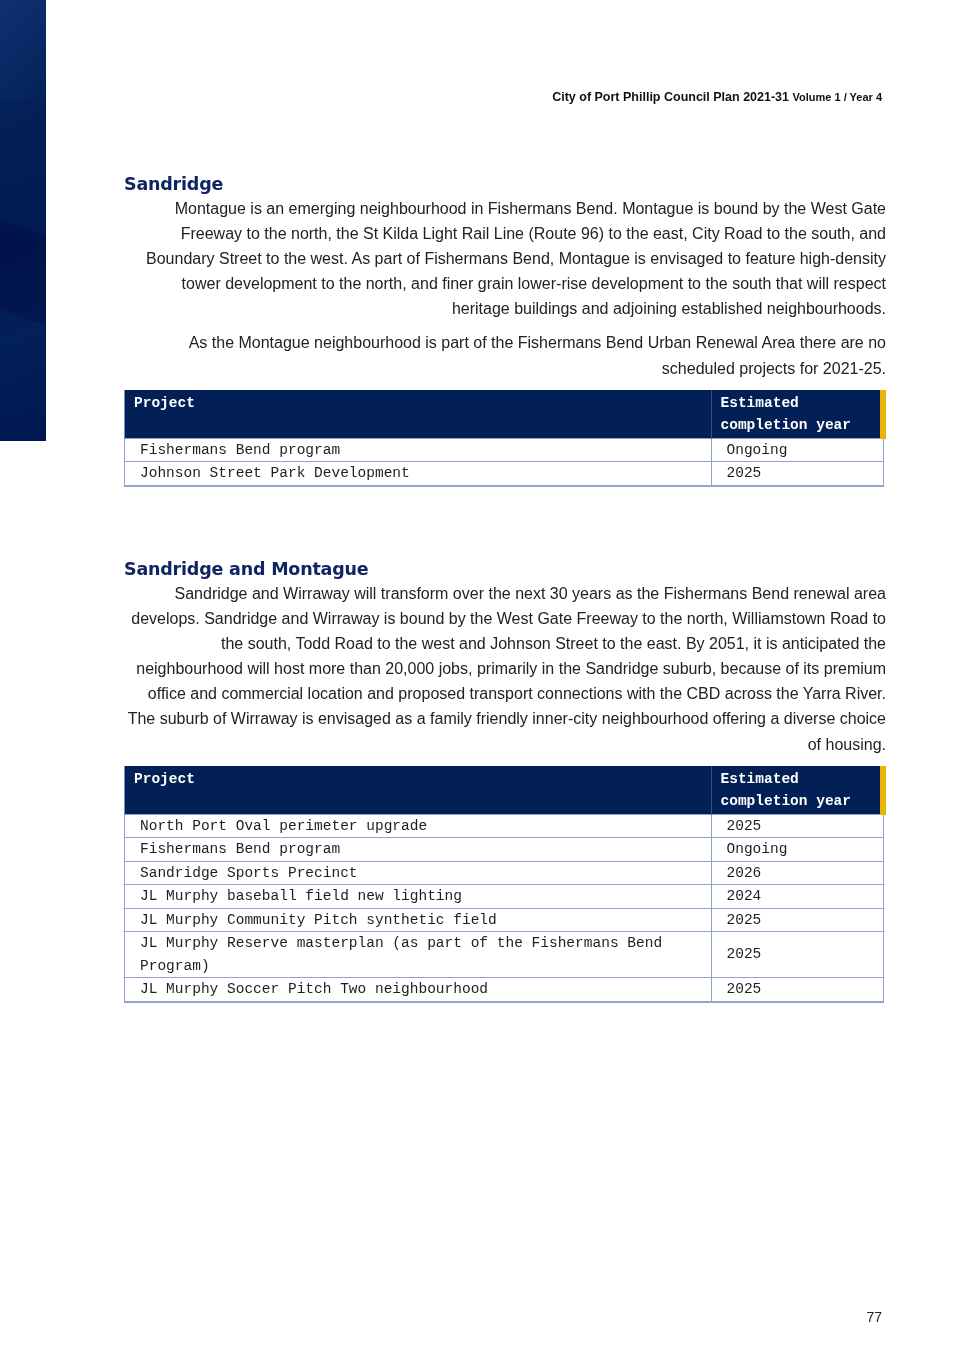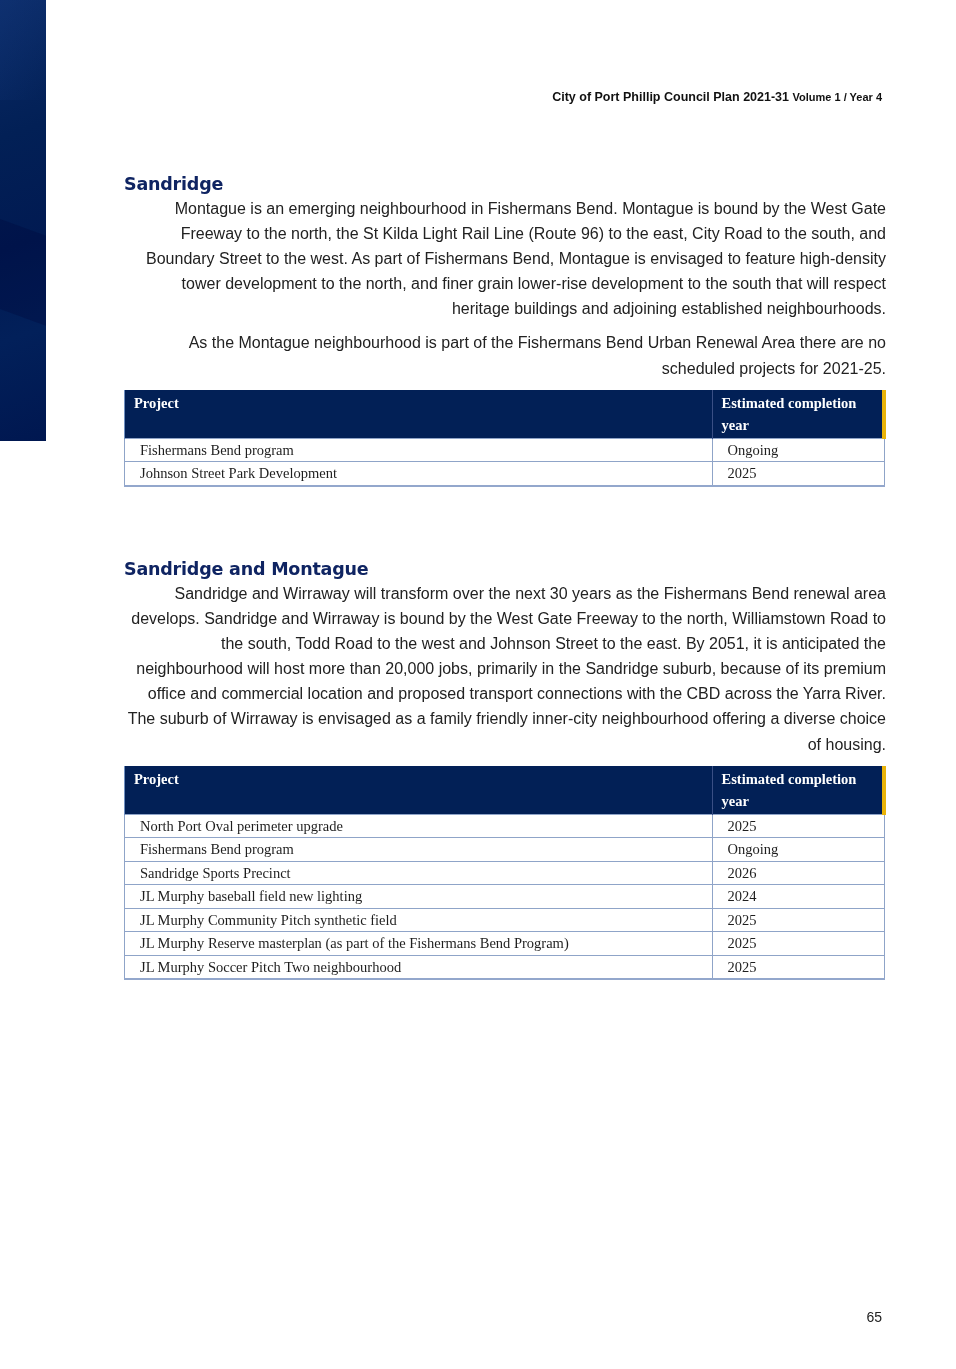--- a/index.html
+++ b/index.html
@@ -29,30 +29,30 @@
   .section h2 {
     margin: 0; font-size: 17.5px; font-weight: bold; color: #0f2462;
     font-family: "DejaVu Sans", sans-serif; letter-spacing: -0.2px;
   }
   .section p {
     margin: 0 0 9px 0; font-size: 16px; line-height: 25.1px; color: #222;
     font-family: "Liberation Sans", sans-serif;
     text-align: right;
   }
   table.proj {
-    border-collapse: collapse; width: 762px; font-family: Liberation Serif, serif;
+    border-collapse: collapse; width: 762px; font-family: Liberation Mono, monospace;
     font-size: 14.5px; margin-top: 0;
   }
   table.proj th {
     background: #022056; color: #fff; text-align: left; vertical-align: top;
     font-weight: bold; padding: 2px 9px 1px 9px; line-height: 22.5px;
     border-left: 1px solid #3a4f85;
   }
   table.proj th:first-child { border-left: 1px solid #6f8fc0; }
-  table.proj th:last-child { border-right: 4px solid #eab308; }
+  table.proj th:last-child { border-right: 6px solid #eab308; }
   table.proj td {
     padding: 0 15px; height: 22.5px; line-height: 22.5px; color: #1e1e1e;
     border: 1px solid #8fa4c8; border-top: 1px solid #8fa4c8;
   }
   table.proj td.year { width: 141px; }
   table.proj tr:last-child td { border-bottom: 2px solid #93a7cc; }
   .page-number {
     position: absolute; top: 1309px; right: 74px; font-size: 14px; color: #222;
     font-family: "Liberation Sans", sans-serif;
   }
@@ -127,13 +127,13 @@
         <td class="year">2025</td>
       </tr>
       <tr>
         <td>JL Murphy Soccer Pitch Two neighbourhood</td>
         <td class="year">2025</td>
       </tr>
     </tbody>
   </table>
 </div>
 
-<div class="page-number">65</div>
+<div class="page-number">77</div>
 
 </body></html>

